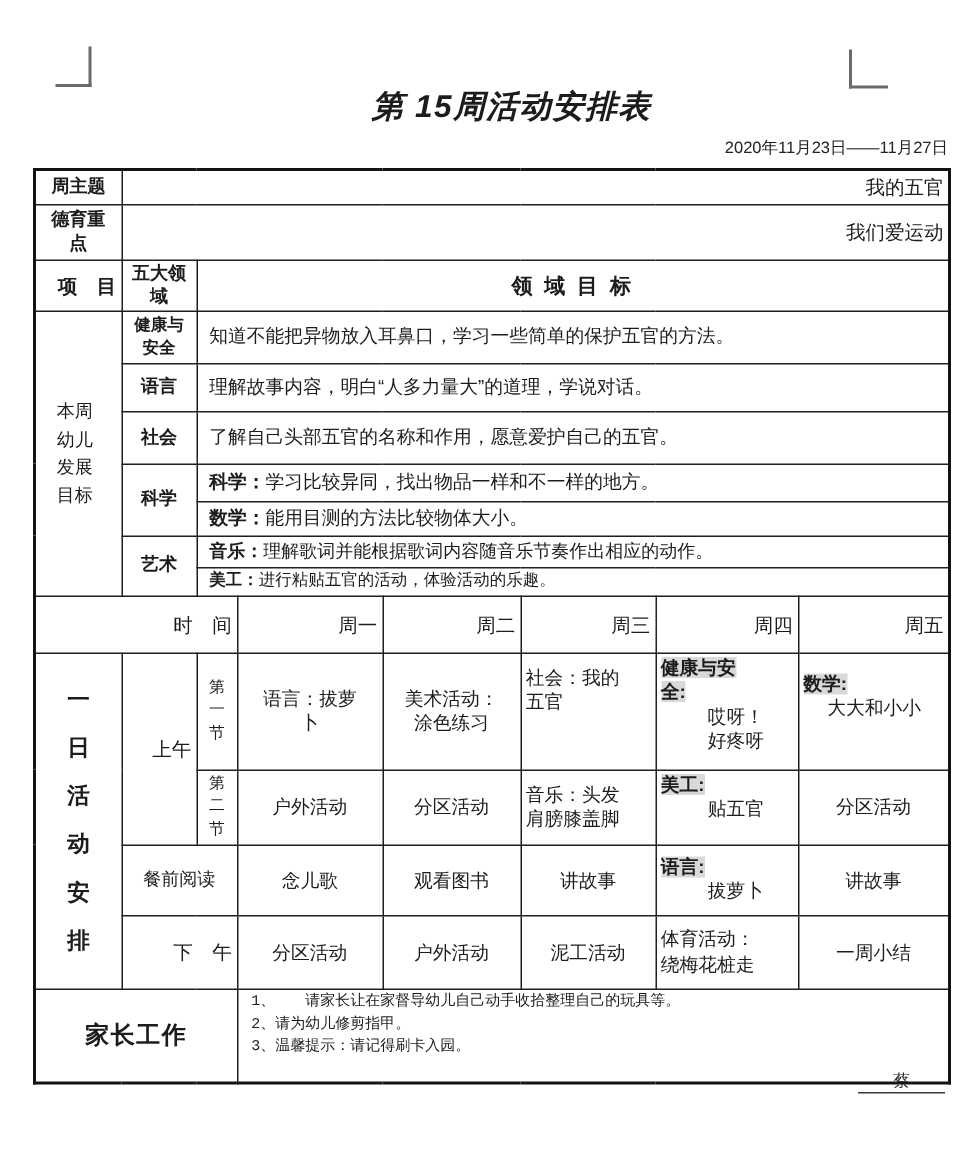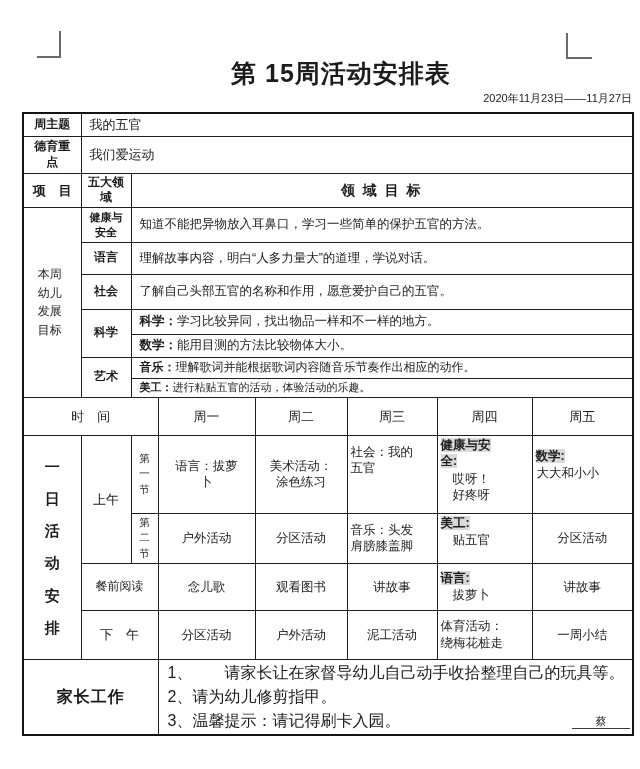--- a/index.html
+++ b/index.html
@@ -8,57 +8,57 @@
     background:#ffffff; color:#1c1c1c;
     font-family:"Liberation Sans","DejaVu Sans",sans-serif;
     overflow:hidden;
   }
   
   .mark-left  { position:absolute; left:37px; top:31px; width:22px; height:25px;
                 border-right:2px solid #6a6a6a; border-bottom:2px solid #6a6a6a; }
   .mark-right { position:absolute; left:566px; top:33px; width:24px; height:24px;
                 border-left:2px solid #6a6a6a; border-bottom:2px solid #6a6a6a; }
   .title { position:absolute; top:57px; left:22px; width:610px; text-align:center;
-           font-size:25px; font-weight:bold; letter-spacing:1px; padding-left:28px; box-sizing:border-box; }
+           font-size:21px; font-weight:bold; letter-spacing:1px; padding-left:28px; box-sizing:border-box;font-style:italic; }
   .date  { position:absolute; top:91px; right:8px; font-size:11px; color:#222; }
 
   table.main { position:absolute; left:22px; top:112px; width:610px;
                border-collapse:collapse; table-layout:fixed;
                border:2px solid #141414; }
   table.main td { border:1px solid #1f1f1f; vertical-align:middle;
                   padding:1px 3px; font-size:12.5px; line-height:1.32;
                   overflow:hidden; }
   .bold { font-weight:bold; }
   .ctr  { text-align:center; }
   .lft  { text-align:left; }
   .vtop { vertical-align:top !important; }
   .prel { white-space:pre-line; }
   .pad8 { padding-left:8px !important; }
   .f11  { font-size:11px !important; }
   .f12  { font-size:12px !important; }
-  .f13  { font-size:13px !important; }
+  .f13  { font-size:13px !important;text-align:right; }
   .f14  { font-size:14px !important; letter-spacing:2px; }
 
   
   .stack2 { width:2.4em; margin:0 auto; word-break:break-all; text-align:left;
             font-weight:normal; font-size:12px; line-height:1.55; }
   .stack3 { width:3.2em; margin:0 auto; word-break:break-all; text-align:center;
             font-weight:bold; font-size:12px; line-height:1.3; }
   .vert   { width:1.15em; margin:0 auto; word-break:break-all; text-align:center;
             font-weight:bold; font-size:15px; line-height:2.15; }
   .vert-sm{ width:1.15em; margin:0 auto; word-break:break-all; text-align:center;
             font-size:10.5px; line-height:1.5; }
 
   .goal-label { font-weight:bold; }
   .hl   { font-weight:bold; background:#d9d9d9; white-space:pre-line; display:inline; }
-  .cell-body { padding-left:12px; text-align:left; white-space:pre-line; margin-top:1px; }
+  .cell-body { padding-left:12px; text-align:center; white-space:pre-line; margin-top:1px;font-family:Liberation Mono, monospace; }
   .cell-body.noind { padding-left:1px; }
 
   .parent-label { font-size:16px; font-weight:bold; letter-spacing:1px; }
-  .parent-lines { font-size:16px; line-height:1.5; text-align:left; padding-left:6px; }
+  .parent-lines { font-size:10px; line-height:1.5; text-align:left; padding-left:6px;font-family:Liberation Mono, monospace; }
 
   .footer { position:absolute; top:715px; right:10px; font-size:11px; line-height:1.45; }
   .footer-row { display:flex; justify-content:flex-end; align-items:flex-end; margin-bottom:2px; }
   .sig { display:inline-block; min-width:58px; text-align:center;
          border-bottom:1px solid #3a3a3a; margin-left:6px; line-height:1.15; }
 </style>
 </head>
 <body>
 
 <div class="mark-left"></div>

